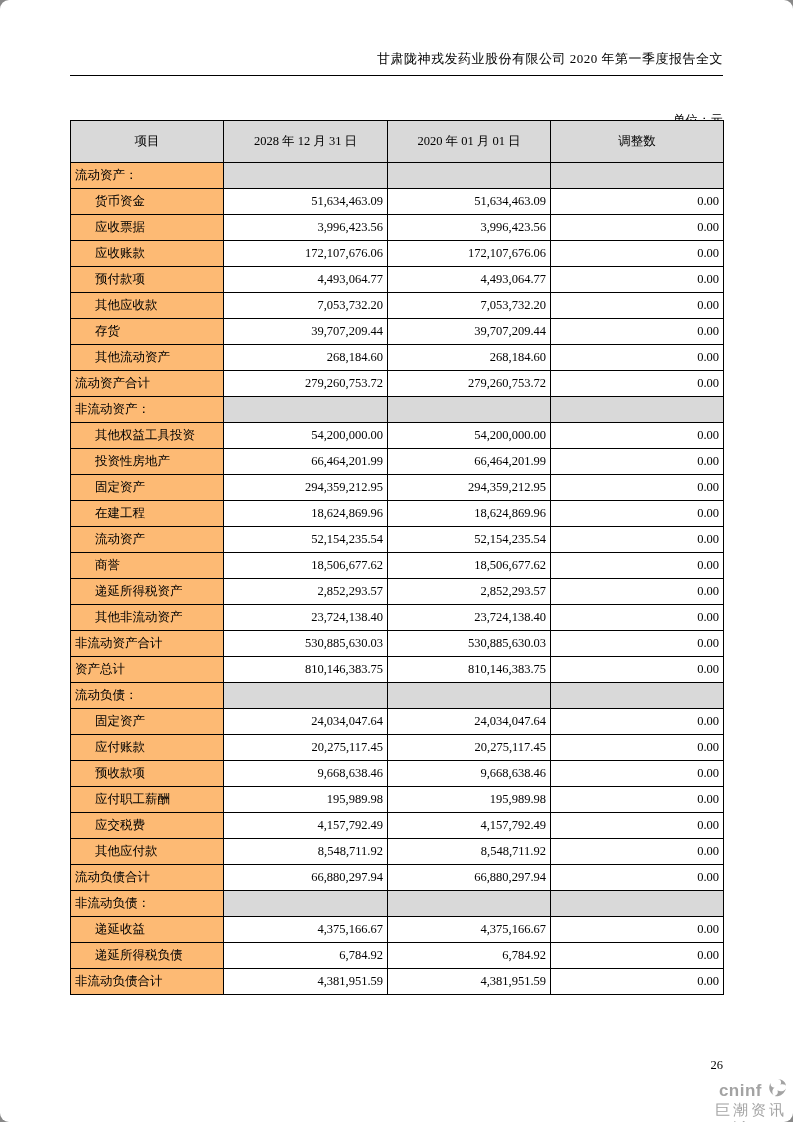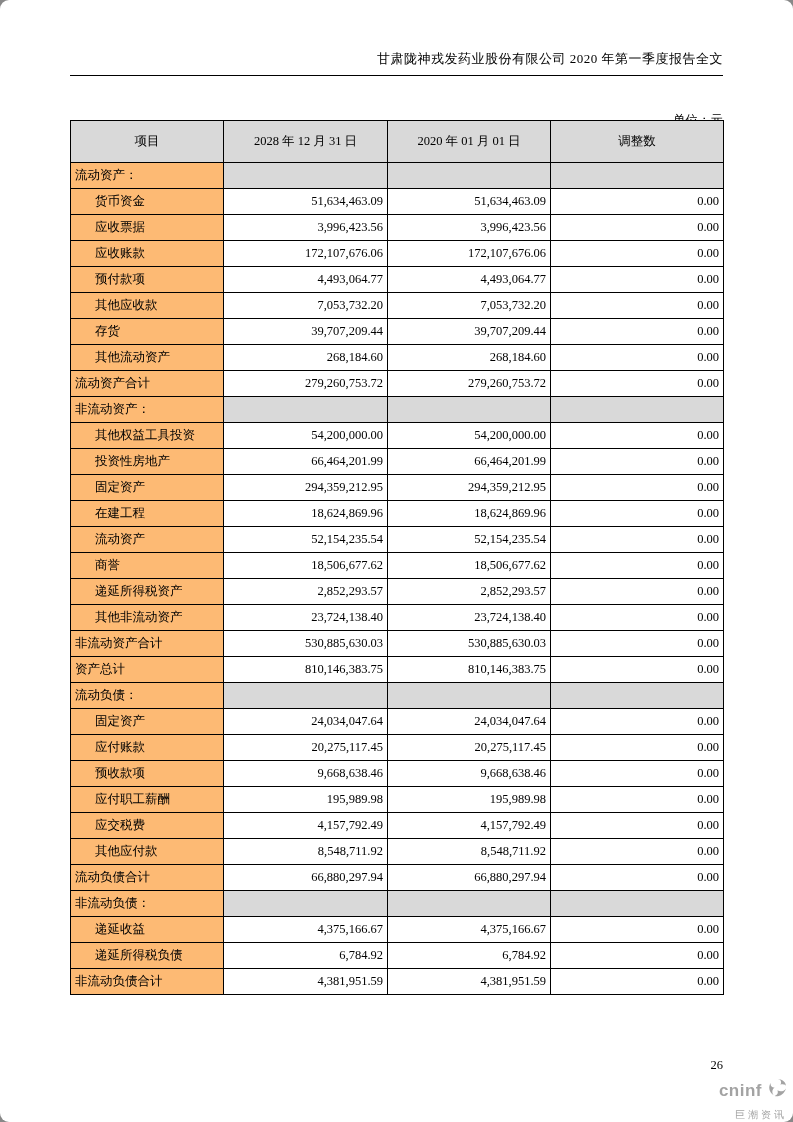--- a/index.html
+++ b/index.html
@@ -78,23 +78,23 @@
     align-items: flex-end;
     justify-content: flex-end;
     gap: 6px;
   }
   .logo-brand {
     font-size: 17px;
     font-weight: bold;
     letter-spacing: 0.5px;
   }
   .logo-sub {
-    font-size: 10px;
+    font-size: 15px;
     letter-spacing: 3px;
-    margin-top: 8px;
+    margin-top: 1px;
   }
   .logo-url {
     font-size: 10px;
     letter-spacing: 0.2px;
     margin-top: 2px;
   }
 </style>
 </head>
 <body>
 

